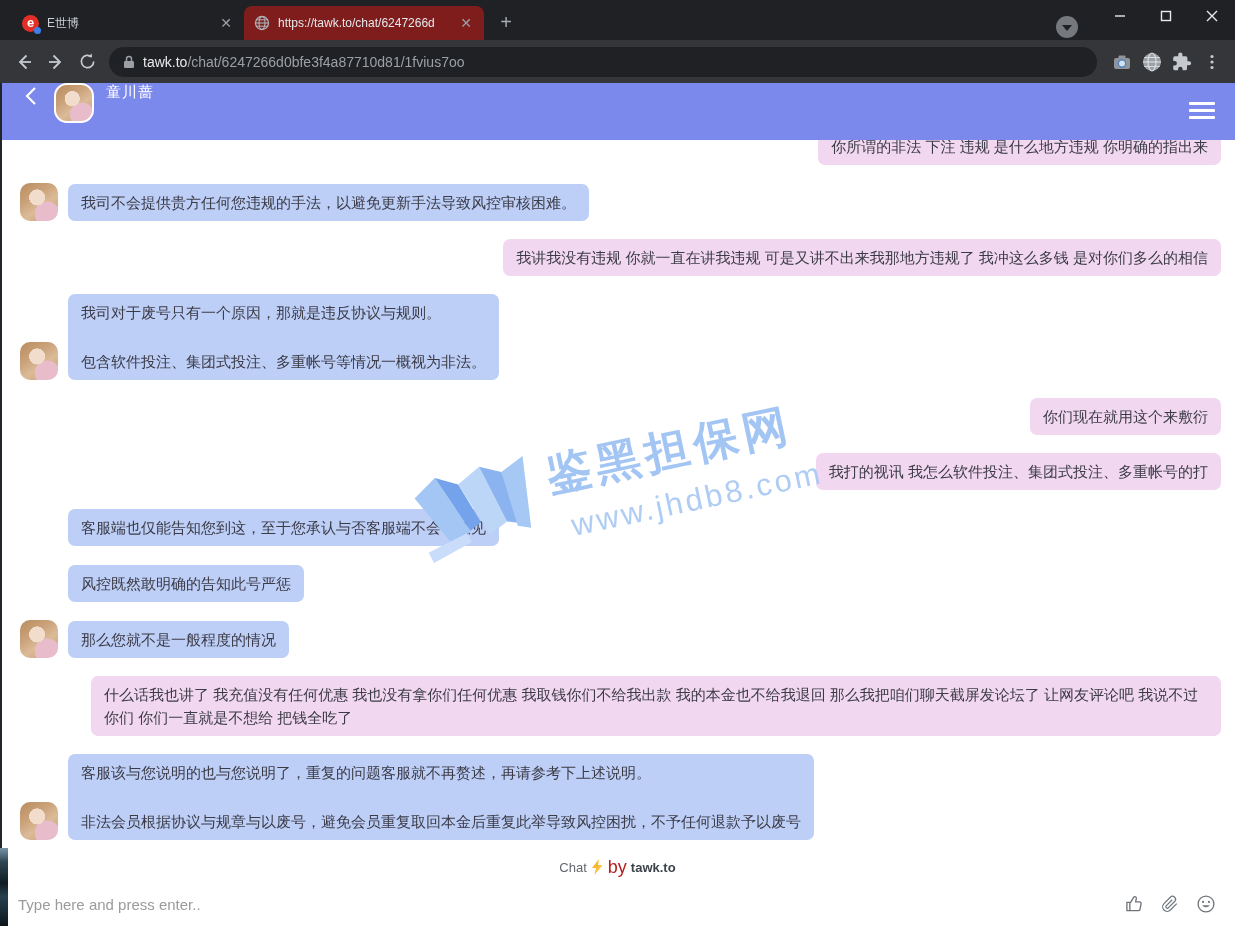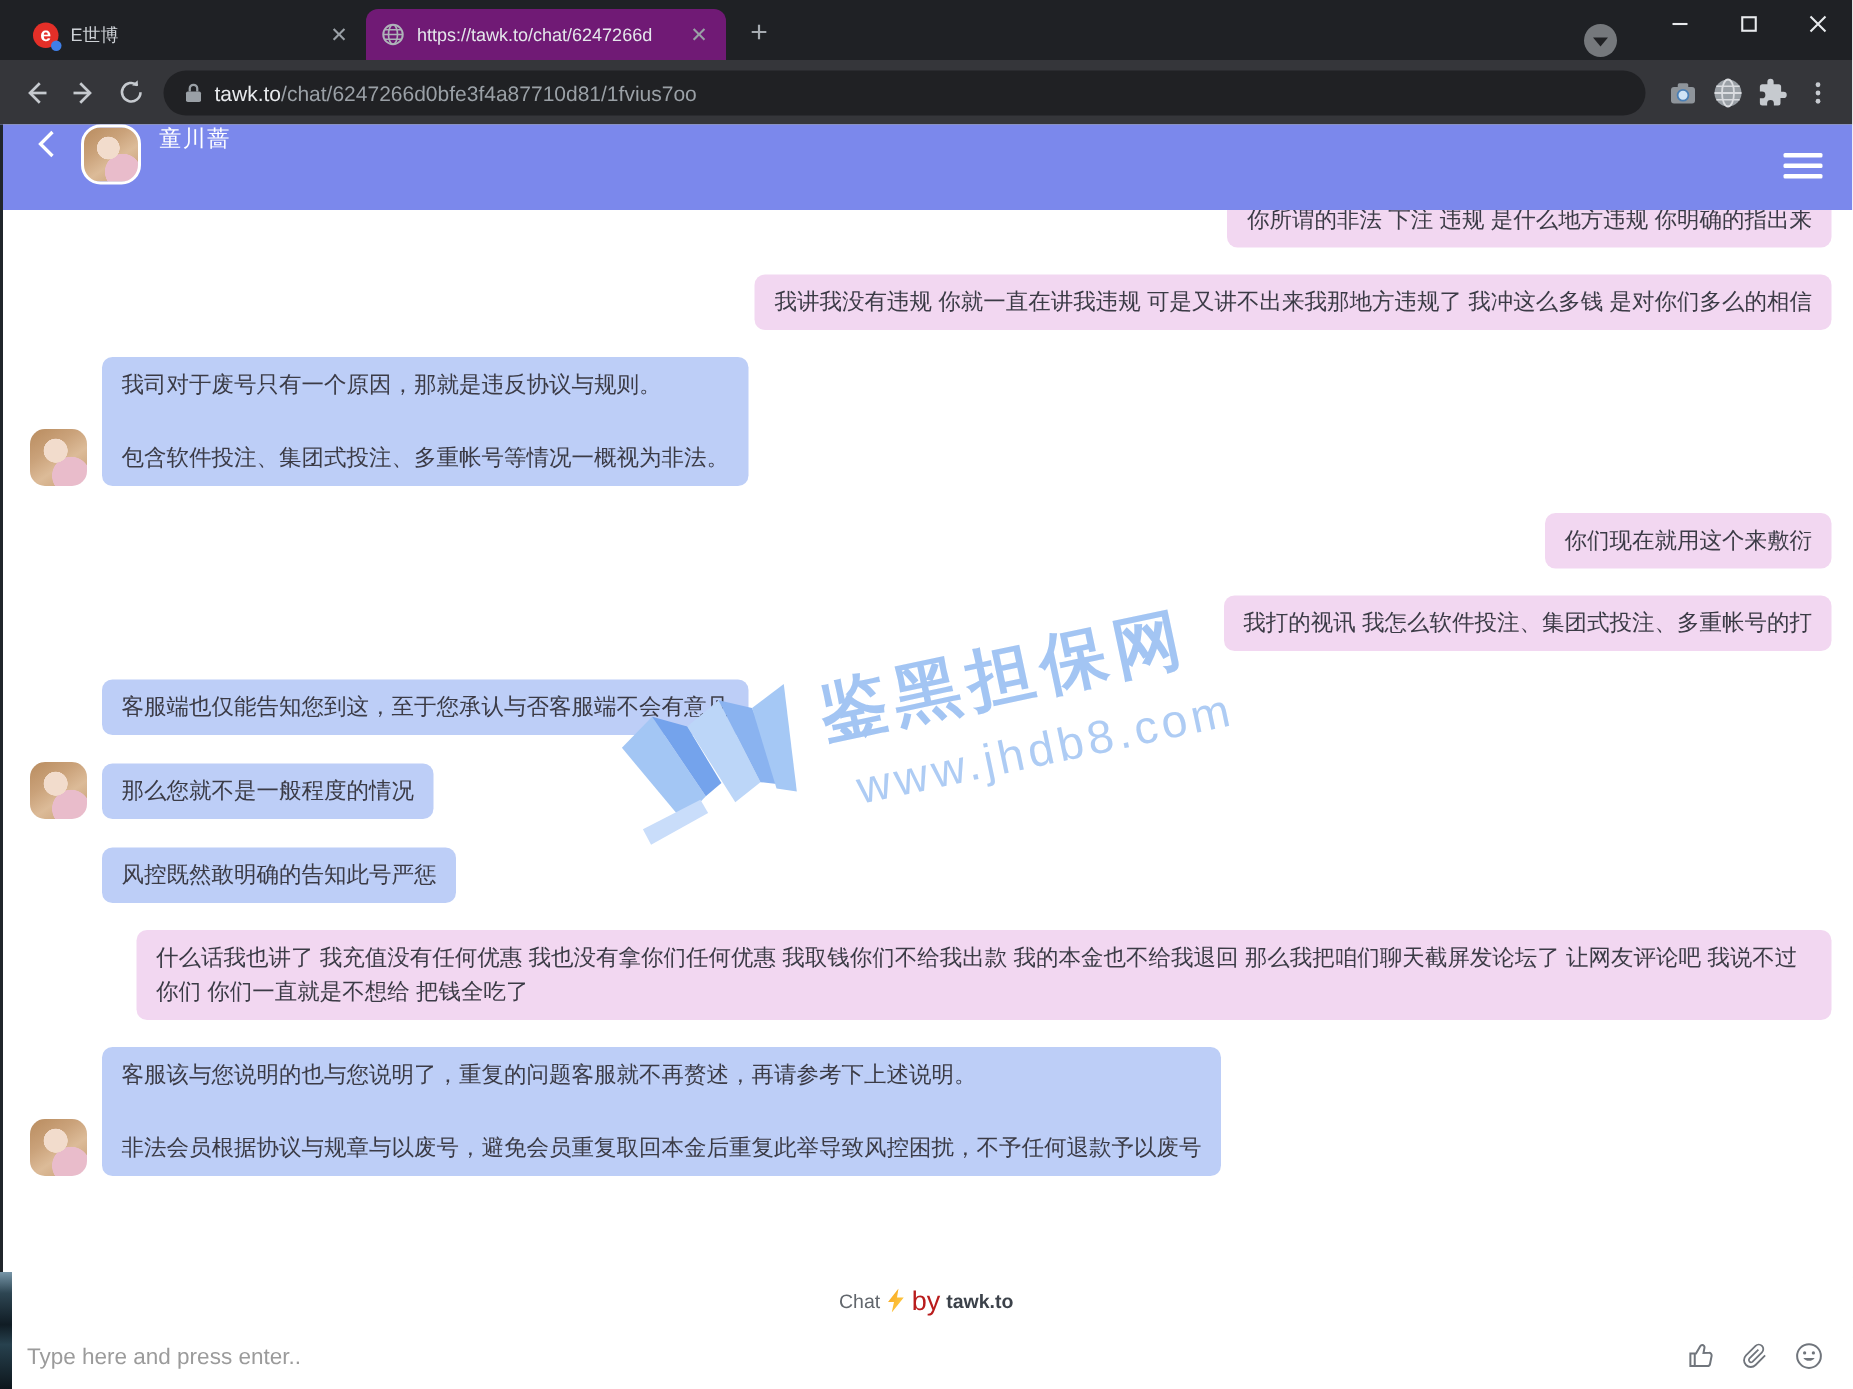--- a/index.html
+++ b/index.html
@@ -4,21 +4,21 @@
 <style>
   * { box-sizing: border-box; margin: 0; padding: 0; }
   html,body { width:1235px; height:926px; overflow:hidden; }
   body { font-family: "Liberation Sans", "DejaVu Sans", sans-serif; background:#fff; }
   .screen { position:relative; width:1235px; height:926px; overflow:hidden; background:#fff; }
 
   
   .titlebar { position:relative; height:40px; background:#1f2125; display:flex; align-items:flex-end; }
   .tab { display:flex; align-items:center; height:34px; padding:0 10px; cursor:default; }
   .tab.inactive { width:232px; margin-left:12px; }
-  .tab.active { width:240px; background:#701a75; border-radius:8px 8px 0 0; }
+  .tab.active { width:240px; background:#7f1d1d; border-radius:8px 8px 0 0; }
   .tab-label { flex:1; font-size:12px; color:#cdd1d6; white-space:nowrap; overflow:hidden; margin:0 8px; }
   .tab.active .tab-label { color:#e4e7eb; }
   .tab-close { color:#9aa0a6; font-size:14px; line-height:14px; width:16px; text-align:center; }
   .favicon-e { position:relative; width:17px; height:17px; border-radius:50%; background:#e42f28; color:#fff; font-weight:bold; font-size:13px; line-height:16px; text-align:center; flex:0 0 17px; }
   .favicon-e .dot { position:absolute; right:-2px; bottom:-2px; width:7px; height:7px; border-radius:50%; background:#3f7fe8; }
   .newtab-btn { width:28px; height:28px; margin:0 0 3px 8px; color:#a6abb1; font-size:20px; line-height:26px; text-align:center; border-radius:50%; }
   .win-controls { position:absolute; top:0; right:0; height:32px; display:flex; align-items:center; }
   .win-btn { width:46px; height:32px; display:flex; align-items:center; justify-content:center; color:#e8eaed; }
   .dl-chip { position:absolute; top:16px; right:157px; width:22px; height:22px; border-radius:50%; background:#75787c; display:flex; align-items:center; justify-content:center; }
   .dl-chip .tri { width:0; height:0; border-left:5px solid transparent; border-right:5px solid transparent; border-top:6px solid #202124; margin-top:1px; }
@@ -203,20 +203,26 @@
 
   <div class="chat-body" id="chat-body">
 
   <div class="msg-row right">
 
     <div class="bubble">
           <div class="para">你所谓的非法 下注 违规 是什么地方违规 你明确的指出来</div>
         </div>
   </div>
 
+  <div class="msg-row left">
+    <div class="avatar-slot"></div>
+    <div class="bubble">
+          <div class="para">我司不会提供贵方任何您违规的手法，以避免更新手法导致风控审核困难。</div>
+        </div>
+  </div>
 
   <div class="msg-row right">
 
     <div class="bubble">
           <div class="para">我讲我没有违规 你就一直在讲我违规 可是又讲不出来我那地方违规了 我冲这么多钱 是对你们多么的相信</div>
         </div>
   </div>
 
   <div class="msg-row left">
     <div class="avatar-slot"></div>
@@ -241,30 +247,30 @@
   </div>
 
   <div class="msg-row left">
     <div class="avatar-slot empty"></div>
     <div class="bubble">
           <div class="para">客服端也仅能告知您到这，至于您承认与否客服端不会有意见</div>
         </div>
   </div>
 
   <div class="msg-row left">
+    <div class="avatar-slot empty"></div>
+    <div class="bubble">
+          <div class="para">风控既然敢明确的告知此号严惩</div>
+        </div>
+  </div>
+
+  <div class="msg-row left">
     <div class="avatar-slot"></div>
     <div class="bubble">
           <div class="para">那么您就不是一般程度的情况</div>
-        </div>
-  </div>
-
-  <div class="msg-row left">
-    <div class="avatar-slot empty"></div>
-    <div class="bubble">
-          <div class="para">风控既然敢明确的告知此号严惩</div>
         </div>
   </div>
 
   <div class="msg-row right">
 
     <div class="bubble">
           <div class="para">什么话我也讲了 我充值没有任何优惠 我也没有拿你们任何优惠 我取钱你们不给我出款 我的本金也不给我退回 那么我把咱们聊天截屏发论坛了 让网友评论吧 我说不过你们 你们一直就是不想给 把钱全吃了</div>
         </div>
   </div>
 

